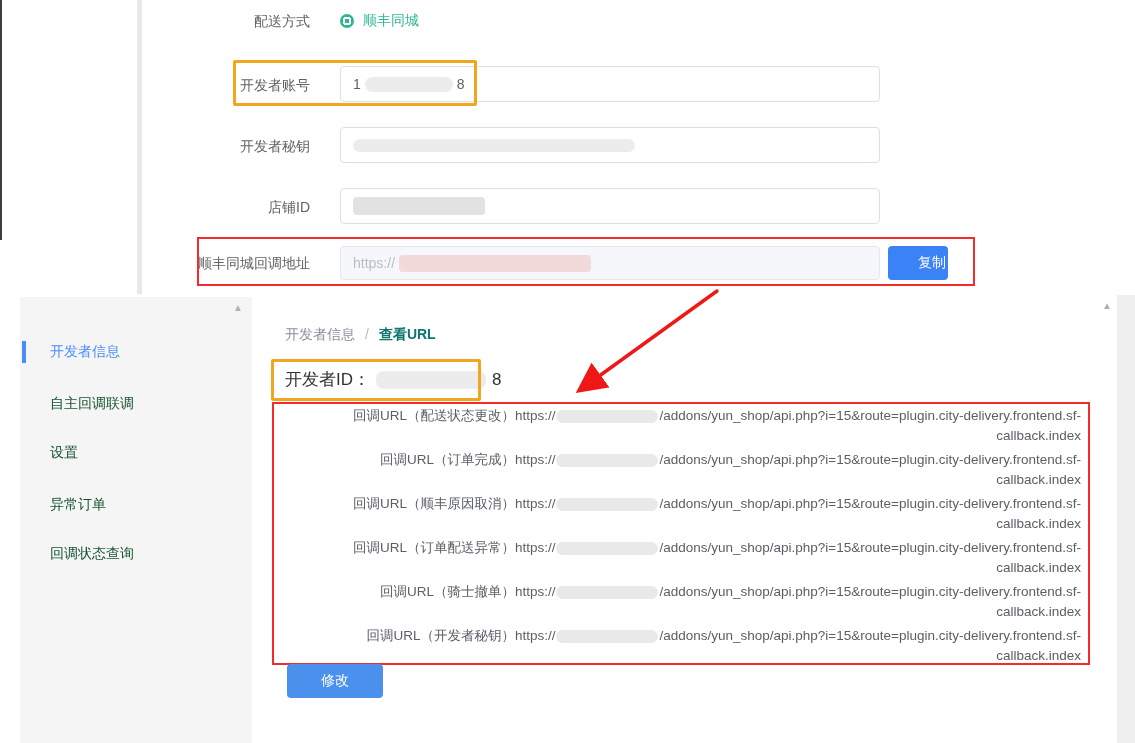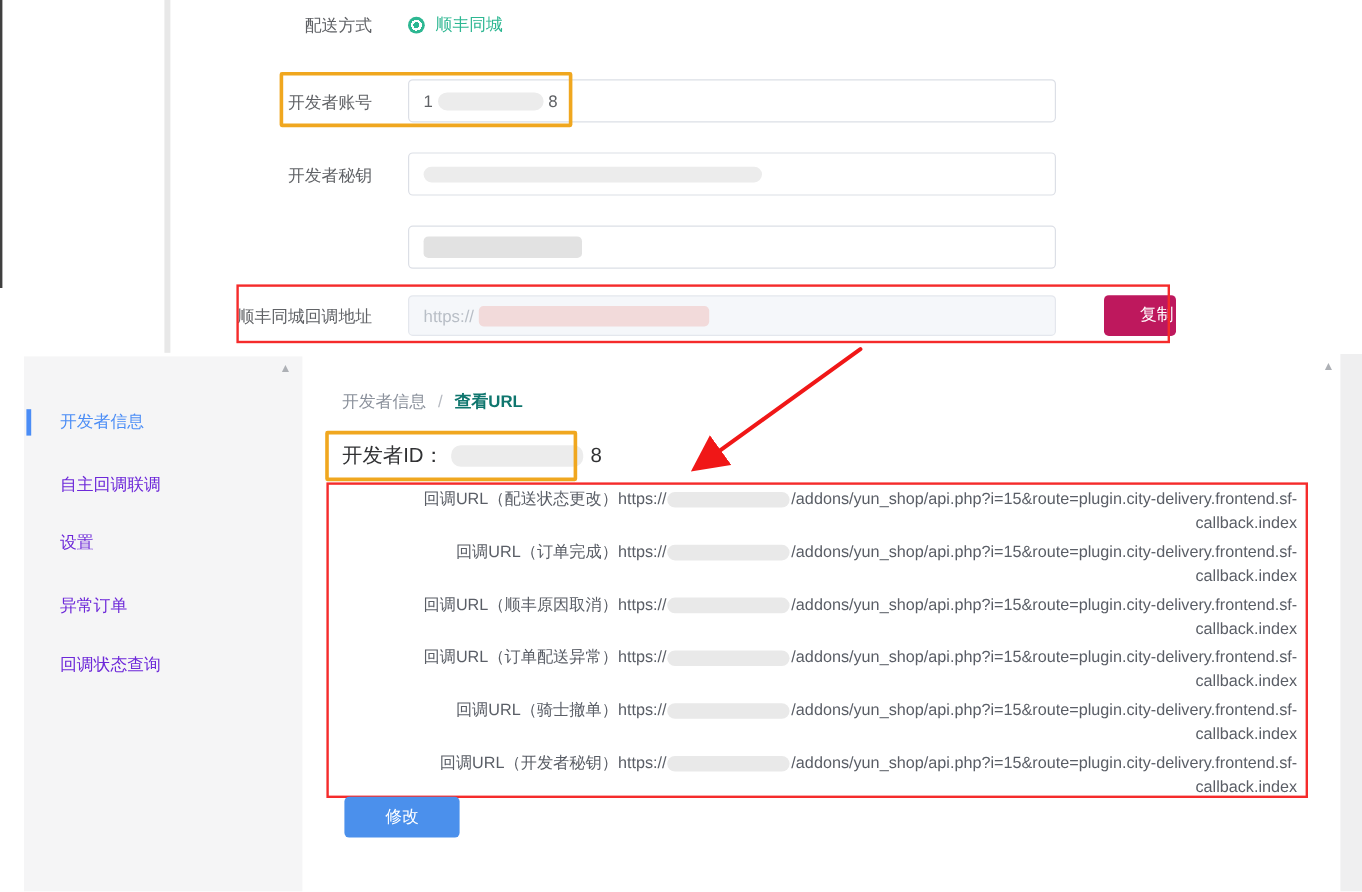--- a/index.html
+++ b/index.html
@@ -19,30 +19,30 @@
   .input.disabled { background:#f5f7fa; border-color:#e4e7ed; color:#b8bec6; height:34px; }
 
   .radio-dot { display:inline-block; width:14px; height:14px; border-radius:50%;
     background:radial-gradient(circle at center,#2db792 0 2.5px,#ffffff 2.5px 4.5px,#2db792 4.5px 100%); }
   .radio-label { color:#2db792; font-size:14px; }
 
   .blob { display:inline-block; background:#ececec; border-radius:8px; height:15px; vertical-align:middle; }
   .blob.dark { background:#e2e2e2; }
   .blob.pink { background:#f2dada; }
 
-  .copy-btn { left:920px; top:246px; width:60px; height:34px; background:#be185d; color:#fff;
+  .copy-btn { left:888px; top:246px; width:60px; height:34px; background:#3b82f6; color:#fff;
     border:none; border-radius:4px; font-size:14px; display:flex; align-items:center;
     justify-content:center; cursor:pointer; font-family:inherit;padding-left:28px; }
 
   .ann-orange { border:3px solid #f0a71f; border-radius:2px; background:transparent; pointer-events:none; }
   .ann-red { border:2px solid #f52b2b; background:transparent; pointer-events:none; }
 
   
   .sidebar { left:20px; top:297px; width:232px; height:446px; background:#f5f5f6; }
-  .side-item { position:absolute; left:30px; font-size:14px; color:#6d28d9; cursor:pointer; }
+  .side-item { position:absolute; left:30px; font-size:14px; color:#14532d; cursor:pointer; }
   .side-item.active { color:#4b8df6; }
   .active-bar { left:2px; top:44px; width:4px; height:22px; background:#4b8df6; position:absolute; }
   .scroll-icon { font-size:10px; color:#adb0b5; line-height:10px; }
 
   .right-strip { left:1117px; top:295px; width:18px; height:448px; background:#efeff0; }
 
   .breadcrumb { left:285px; top:326px; font-size:14px; display:flex; gap:10px; }
   .bc-section { color:#8a909b; cursor:pointer; }
   .bc-sep { color:#b6bac1; }
   .bc-page { color:#0f766e; font-weight:bold; }
@@ -80,20 +80,21 @@
     <span class="blob" style="width:88px;"></span>
     <span>8</span>
   </div>
   <div class="abs ann-orange" style="left:233px; top:60px; width:244px; height:46px;"></div>
 
   <div class="abs form-label" style="top:138px;">开发者秘钥</div>
   <div class="abs input" style="top:127px;">
     <span class="blob" style="width:282px; height:13px;"></span>
   </div>
 
+  <div class="abs form-label" style="top:199px;">店铺ID</div>
   <div class="abs input" style="top:188px;">
     <span class="blob dark" style="width:132px; height:18px; border-radius:4px;"></span>
   </div>
 
   <div class="abs form-label" style="top:255px;">顺丰同城回调地址</div>
   <div class="abs input disabled" style="top:246px;">
     <span>https://</span>
     <span class="blob pink" style="width:192px; height:17px; border-radius:4px;"></span>
   </div>
   <button class="abs copy-btn">复制</button>

